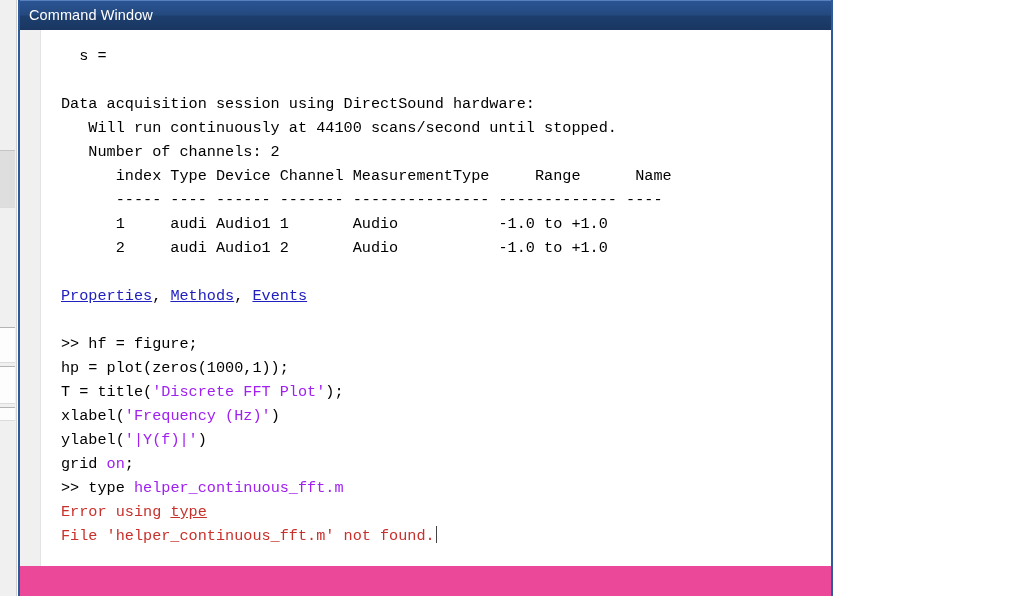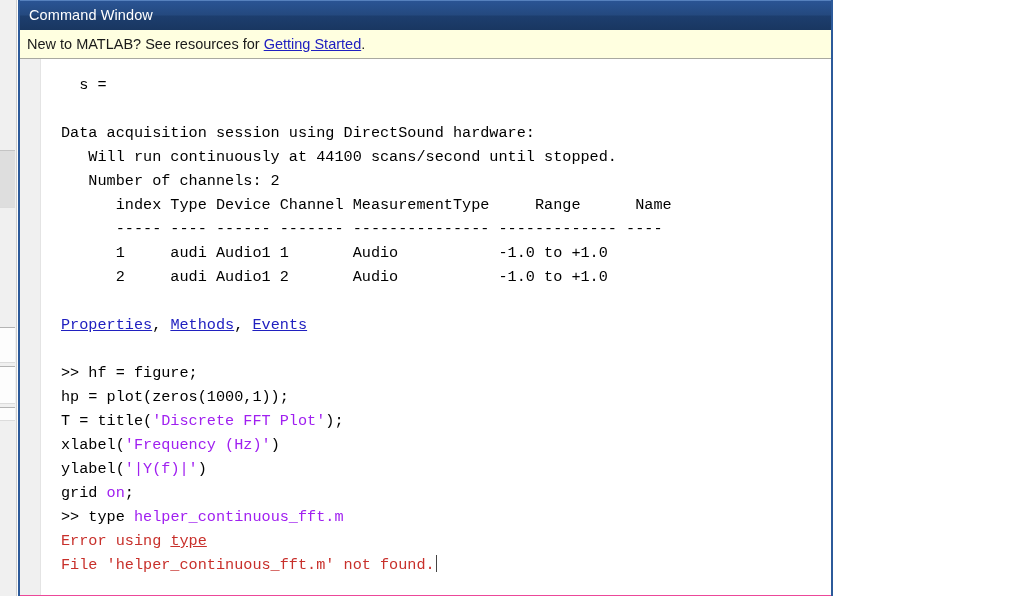--- a/index.html
+++ b/index.html
@@ -149,23 +149,20 @@
   <div class="bg-panel p2"></div>
   <div class="bg-panel p3"></div>
   <div class="bg-panel p4"></div>
 
   <div id="cmdwin">
 
     <div class="titlebar">
       <span class="title-text">Command Window</span>
     </div>
 
-    <div class="banner">
-      <span class="banner-text"><span>New to MATLAB? See resources for </span><a class="banner-link">Getting Started</a><span>.</span></span>
-    </div>
 
     <div class="console-wrap">
       <div class="gutter"></div>
       <div class="console" id="console-output"><div class="line"><span class="tok-plain">  s = </span></div><div class="line"><span class="tok-plain"></span></div><div class="line"><span class="tok-plain">Data acquisition session using DirectSound hardware:</span></div><div class="line"><span class="tok-plain">   Will run continuously at 44100 scans/second until stopped.</span></div><div class="line"><span class="tok-plain">   Number of channels: 2</span></div><div class="line"><span class="tok-plain">      index Type Device Channel MeasurementType     Range      Name</span></div><div class="line"><span class="tok-plain">      ----- ---- ------ ------- --------------- ------------- ----</span></div><div class="line"><span class="tok-plain">      1     audi Audio1 1       Audio           -1.0 to +1.0</span></div><div class="line"><span class="tok-plain">      2     audi Audio1 2       Audio           -1.0 to +1.0</span></div><div class="line"><span class="tok-plain"></span></div><div class="line"><a class="tok-link">Properties</a><span class="tok-plain">, </span><a class="tok-link">Methods</a><span class="tok-plain">, </span><a class="tok-link">Events</a></div><div class="line"><span class="tok-plain"></span></div><div class="line"><span class="tok-plain">&gt;&gt; hf = figure;</span></div><div class="line"><span class="tok-plain">hp = plot(zeros(1000,1));</span></div><div class="line"><span class="tok-plain">T = title(</span><span class="tok-string">'Discrete FFT Plot'</span><span class="tok-plain">);</span></div><div class="line"><span class="tok-plain">xlabel(</span><span class="tok-string">'Frequency (Hz)'</span><span class="tok-plain">)</span></div><div class="line"><span class="tok-plain">ylabel(</span><span class="tok-string">'|Y(f)|'</span><span class="tok-plain">)</span></div><div class="line"><span class="tok-plain">grid </span><span class="tok-string">on</span><span class="tok-plain">;</span></div><div class="line"><span class="tok-plain">&gt;&gt; type </span><span class="tok-string">helper_continuous_fft.m</span></div><div class="line"><span class="tok-error">Error using </span><span class="tok-errorfn">type</span></div><div class="line"><span class="tok-error">File 'helper_continuous_fft.m' not found.</span><span class="caret"></span></div></div>
     </div>
 
   </div>
 </div>
 
 </body></html>

